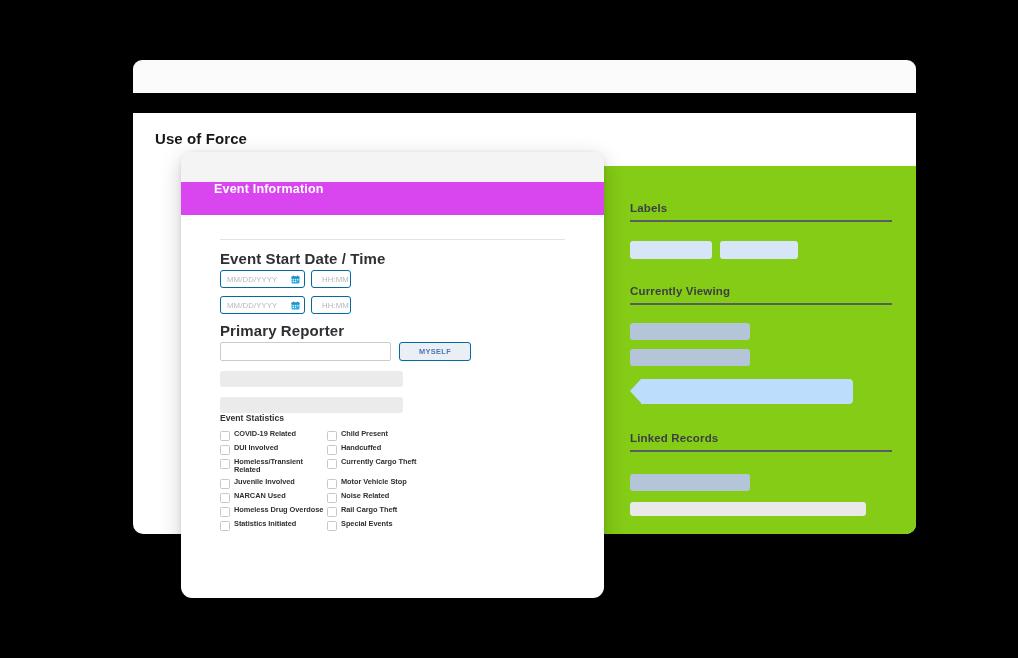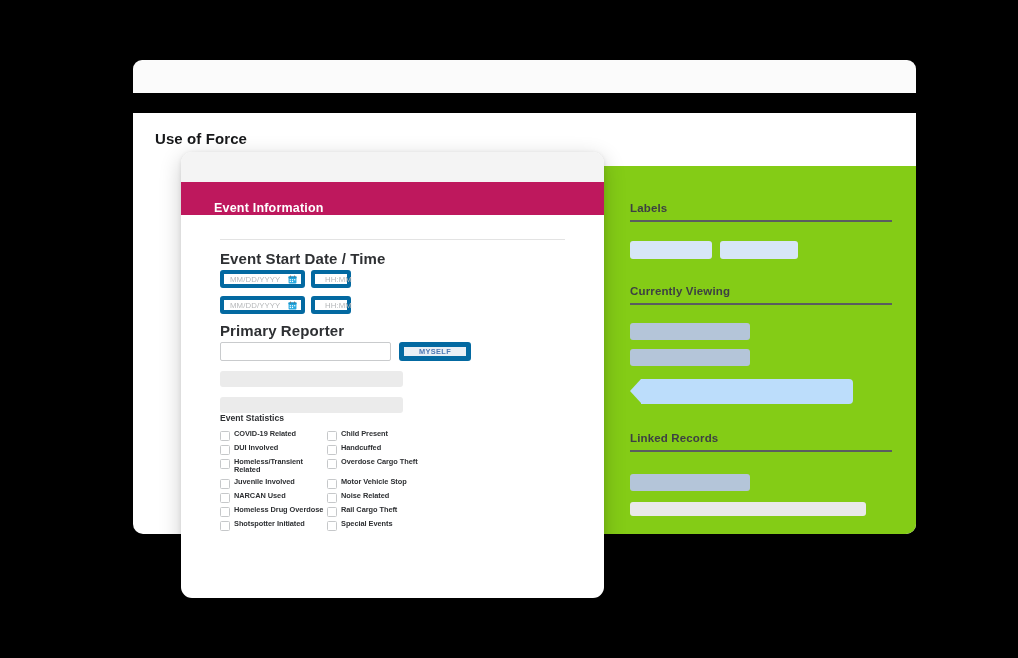--- a/index.html
+++ b/index.html
@@ -100,23 +100,23 @@
     border-radius: 11px;
     box-shadow: 0 6px 22px rgba(0,0,0,.20), 0 1px 4px rgba(0,0,0,.10);
     overflow: hidden;
   }
   .modal-topstrip {
     height: 30px;
     background: #f4f4f4;
   }
   .modal-header {
     height: 33px;
-    background: #be185d;
+    background: #d946ef;
     display: flex;
-    align-items: flex-end;
+    align-items: flex-start;
     padding-left: 33px;
   }
   .modal-header-title {
     color: #ffffff;
     font-size: 12.5px;
     font-weight: bold;
     letter-spacing: .2px;
   }
   .modal-body { padding: 24px 33px 0 39px; }
 
@@ -136,21 +136,21 @@
   .field-label {
     font-size: 15px;
     font-weight: bold;
     color: #2e3033;
     margin-bottom: 3px;
     letter-spacing: .1px;
   }
   .row { display: flex; align-items: center; gap: 6px; margin-bottom: 8px; }
 
   .input-box {
-    border: 4px solid #0369a1;
+    border: 1px solid #0369a1;
     border-radius: 3px;
     height: 18px;
     display: flex;
     align-items: center;
     background: #fff;
     box-sizing: border-box;
   }
   .input-date { width: 85px; justify-content: space-between; padding: 0 4px 0 6px; }
   .input-time { width: 40px; padding-left: 10px; }
   .input-ph { font-size: 7.8px; color: #b5b7b9; letter-spacing: .1px; }
@@ -162,21 +162,21 @@
     height: 19px;
     border: 1px solid #c9cbcd;
     border-radius: 2px;
     background: #fff;
     box-sizing: border-box;
   }
   .btn-myself {
     width: 72px;
     height: 19px;
     background: #e9eff5;
-    border: 5px solid #0369a1;
+    border: 1px solid #0369a1;
     border-radius: 3px;
     color: #4d78b4;
     font-size: 7.4px;
     font-weight: bold;
     letter-spacing: .35px;
     display: flex;
     align-items: center;
     justify-content: center;
     box-sizing: border-box;
   }
@@ -354,21 +354,21 @@
       <div class="check-item">
         <span class="checkbox"></span>
         <span class="check-label">Handcuffed</span>
       </div>
       <div class="check-item">
         <span class="checkbox"></span>
         <span class="check-label" style="max-width:82px; display:inline-block;">Homeless/Transient Related</span>
       </div>
       <div class="check-item">
         <span class="checkbox"></span>
-        <span class="check-label">Overdose Cargo Theft</span>
+        <span class="check-label">Currently Cargo Theft</span>
       </div>
       <div class="check-item">
         <span class="checkbox"></span>
         <span class="check-label">Juvenile Involved</span>
       </div>
       <div class="check-item">
         <span class="checkbox"></span>
         <span class="check-label">Motor Vehicle Stop</span>
       </div>
       <div class="check-item">
@@ -382,21 +382,21 @@
       <div class="check-item">
         <span class="checkbox"></span>
         <span class="check-label">Homeless Drug Overdose</span>
       </div>
       <div class="check-item">
         <span class="checkbox"></span>
         <span class="check-label">Rail Cargo Theft</span>
       </div>
       <div class="check-item">
         <span class="checkbox"></span>
-        <span class="check-label">Shotspotter Initiated</span>
+        <span class="check-label">Statistics Initiated</span>
       </div>
       <div class="check-item">
         <span class="checkbox"></span>
         <span class="check-label">Special Events</span>
       </div>
     </div>
 
   </div>
 </div>
 

